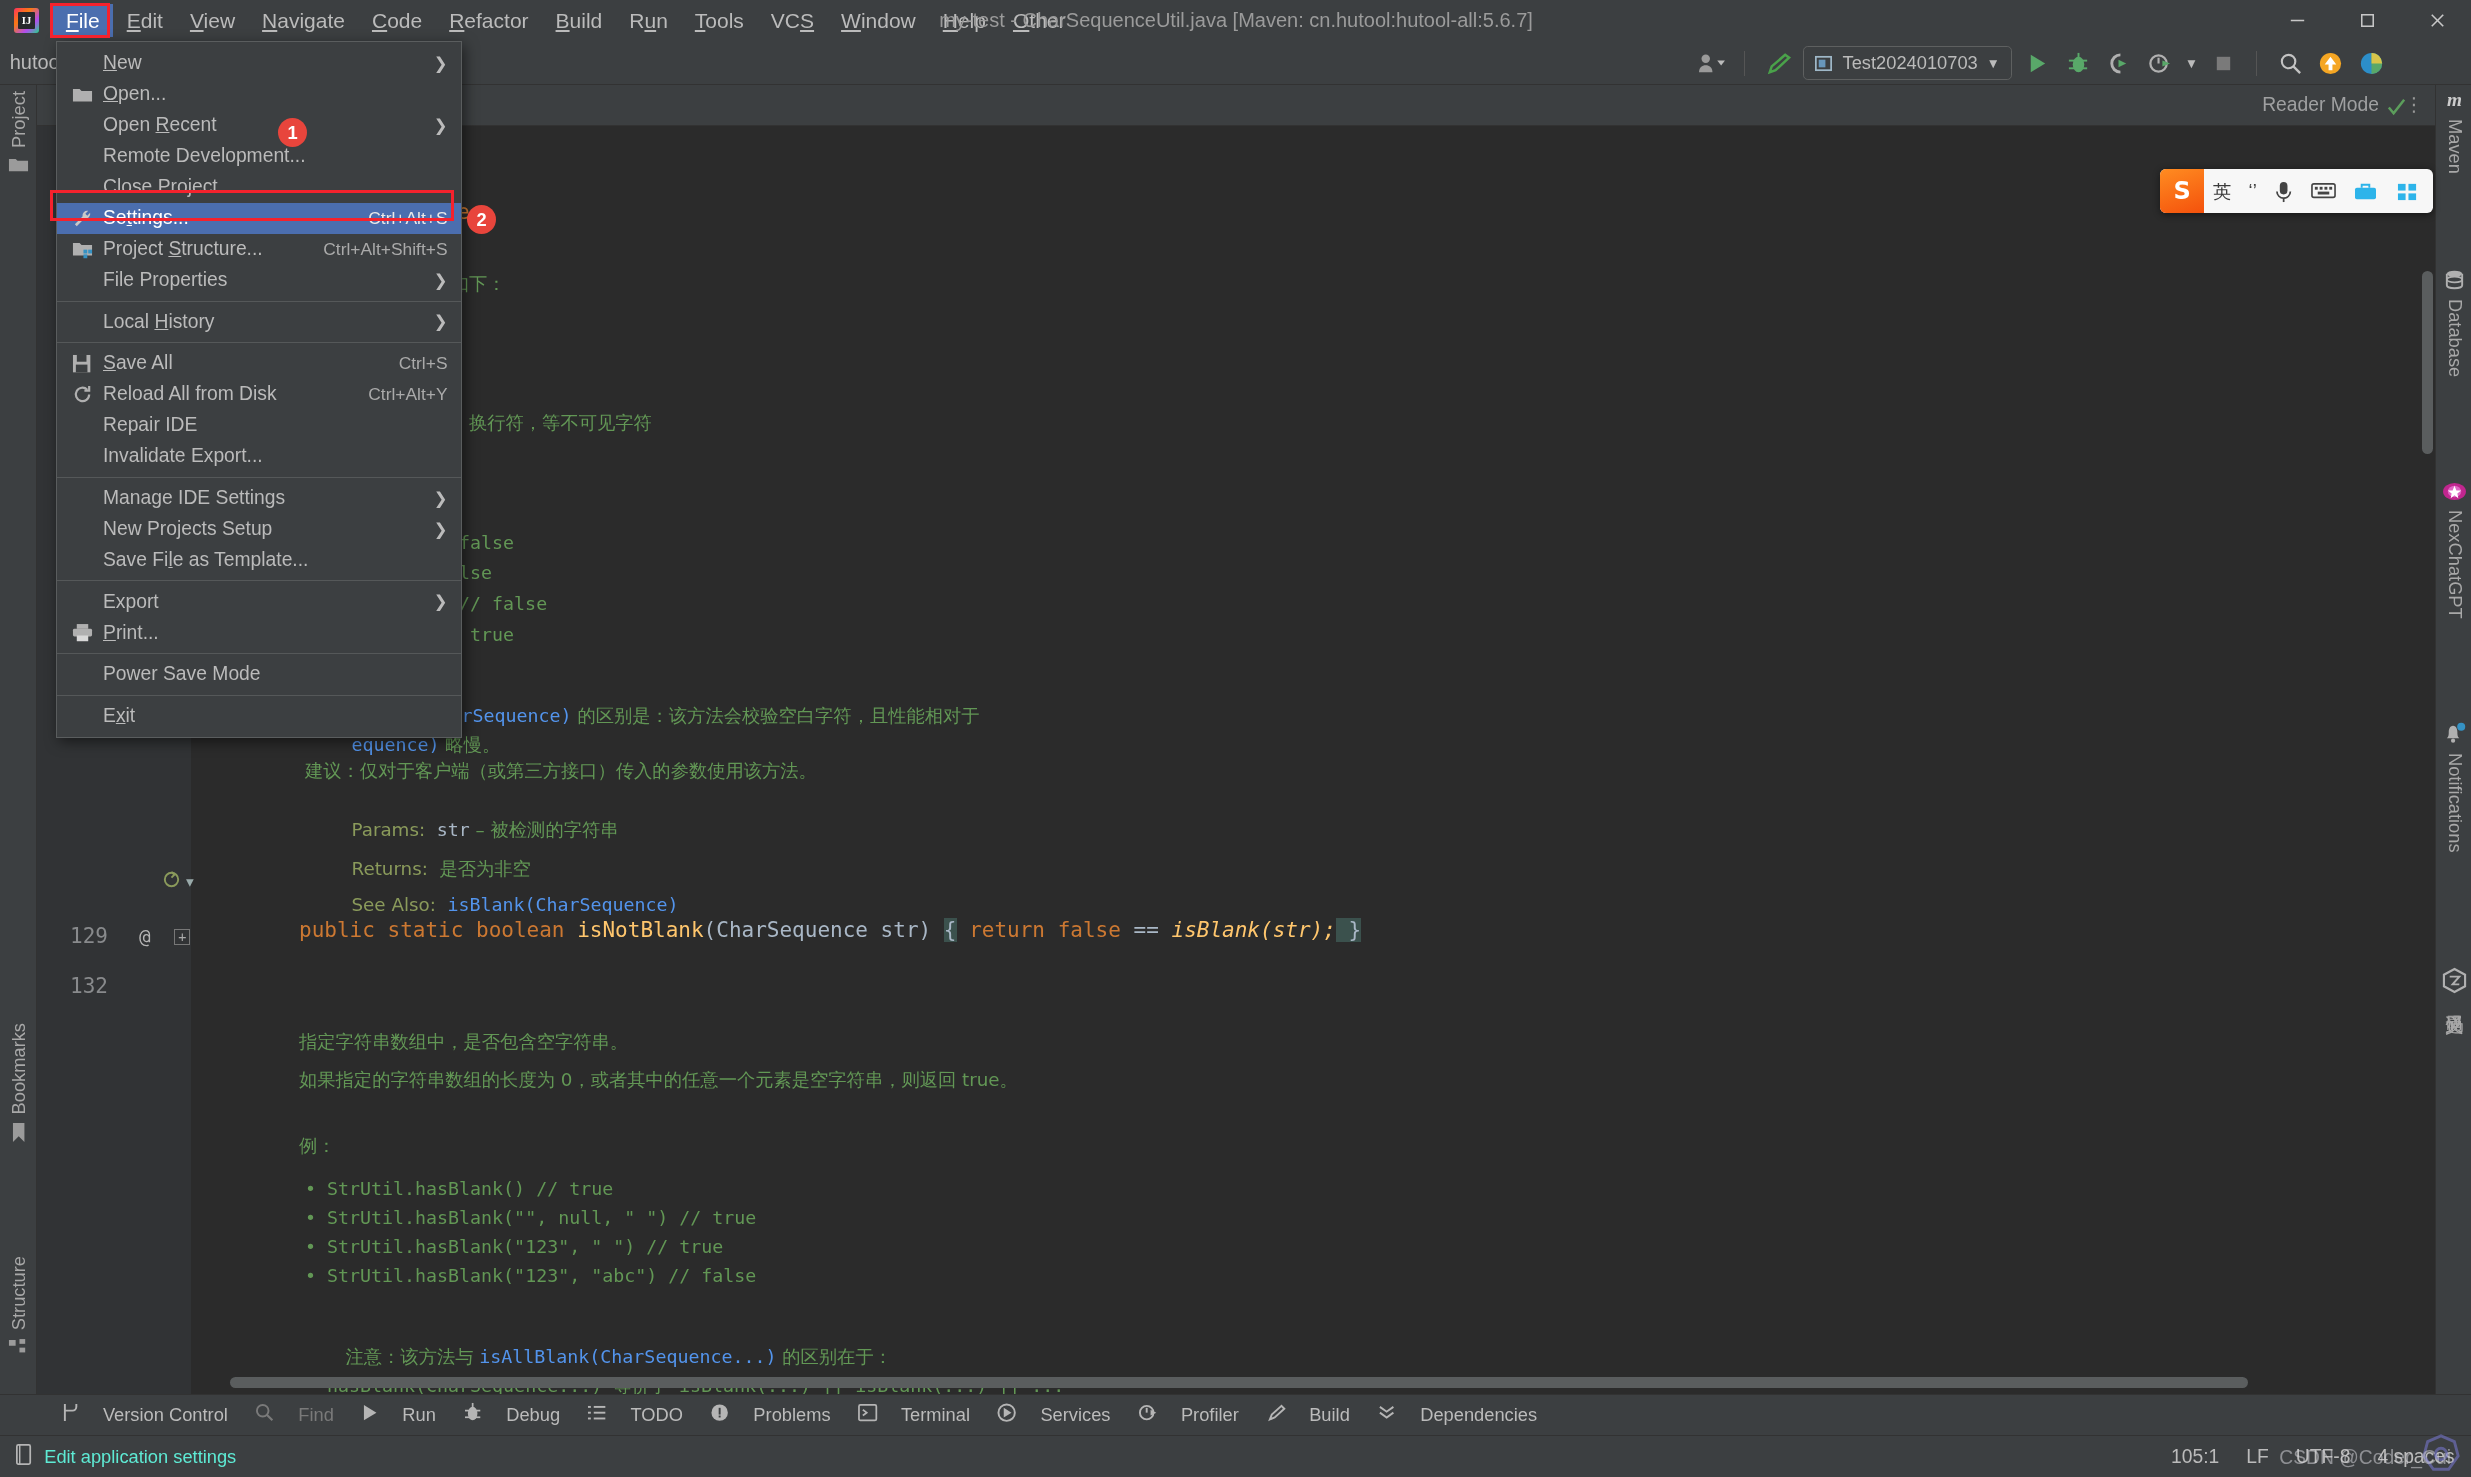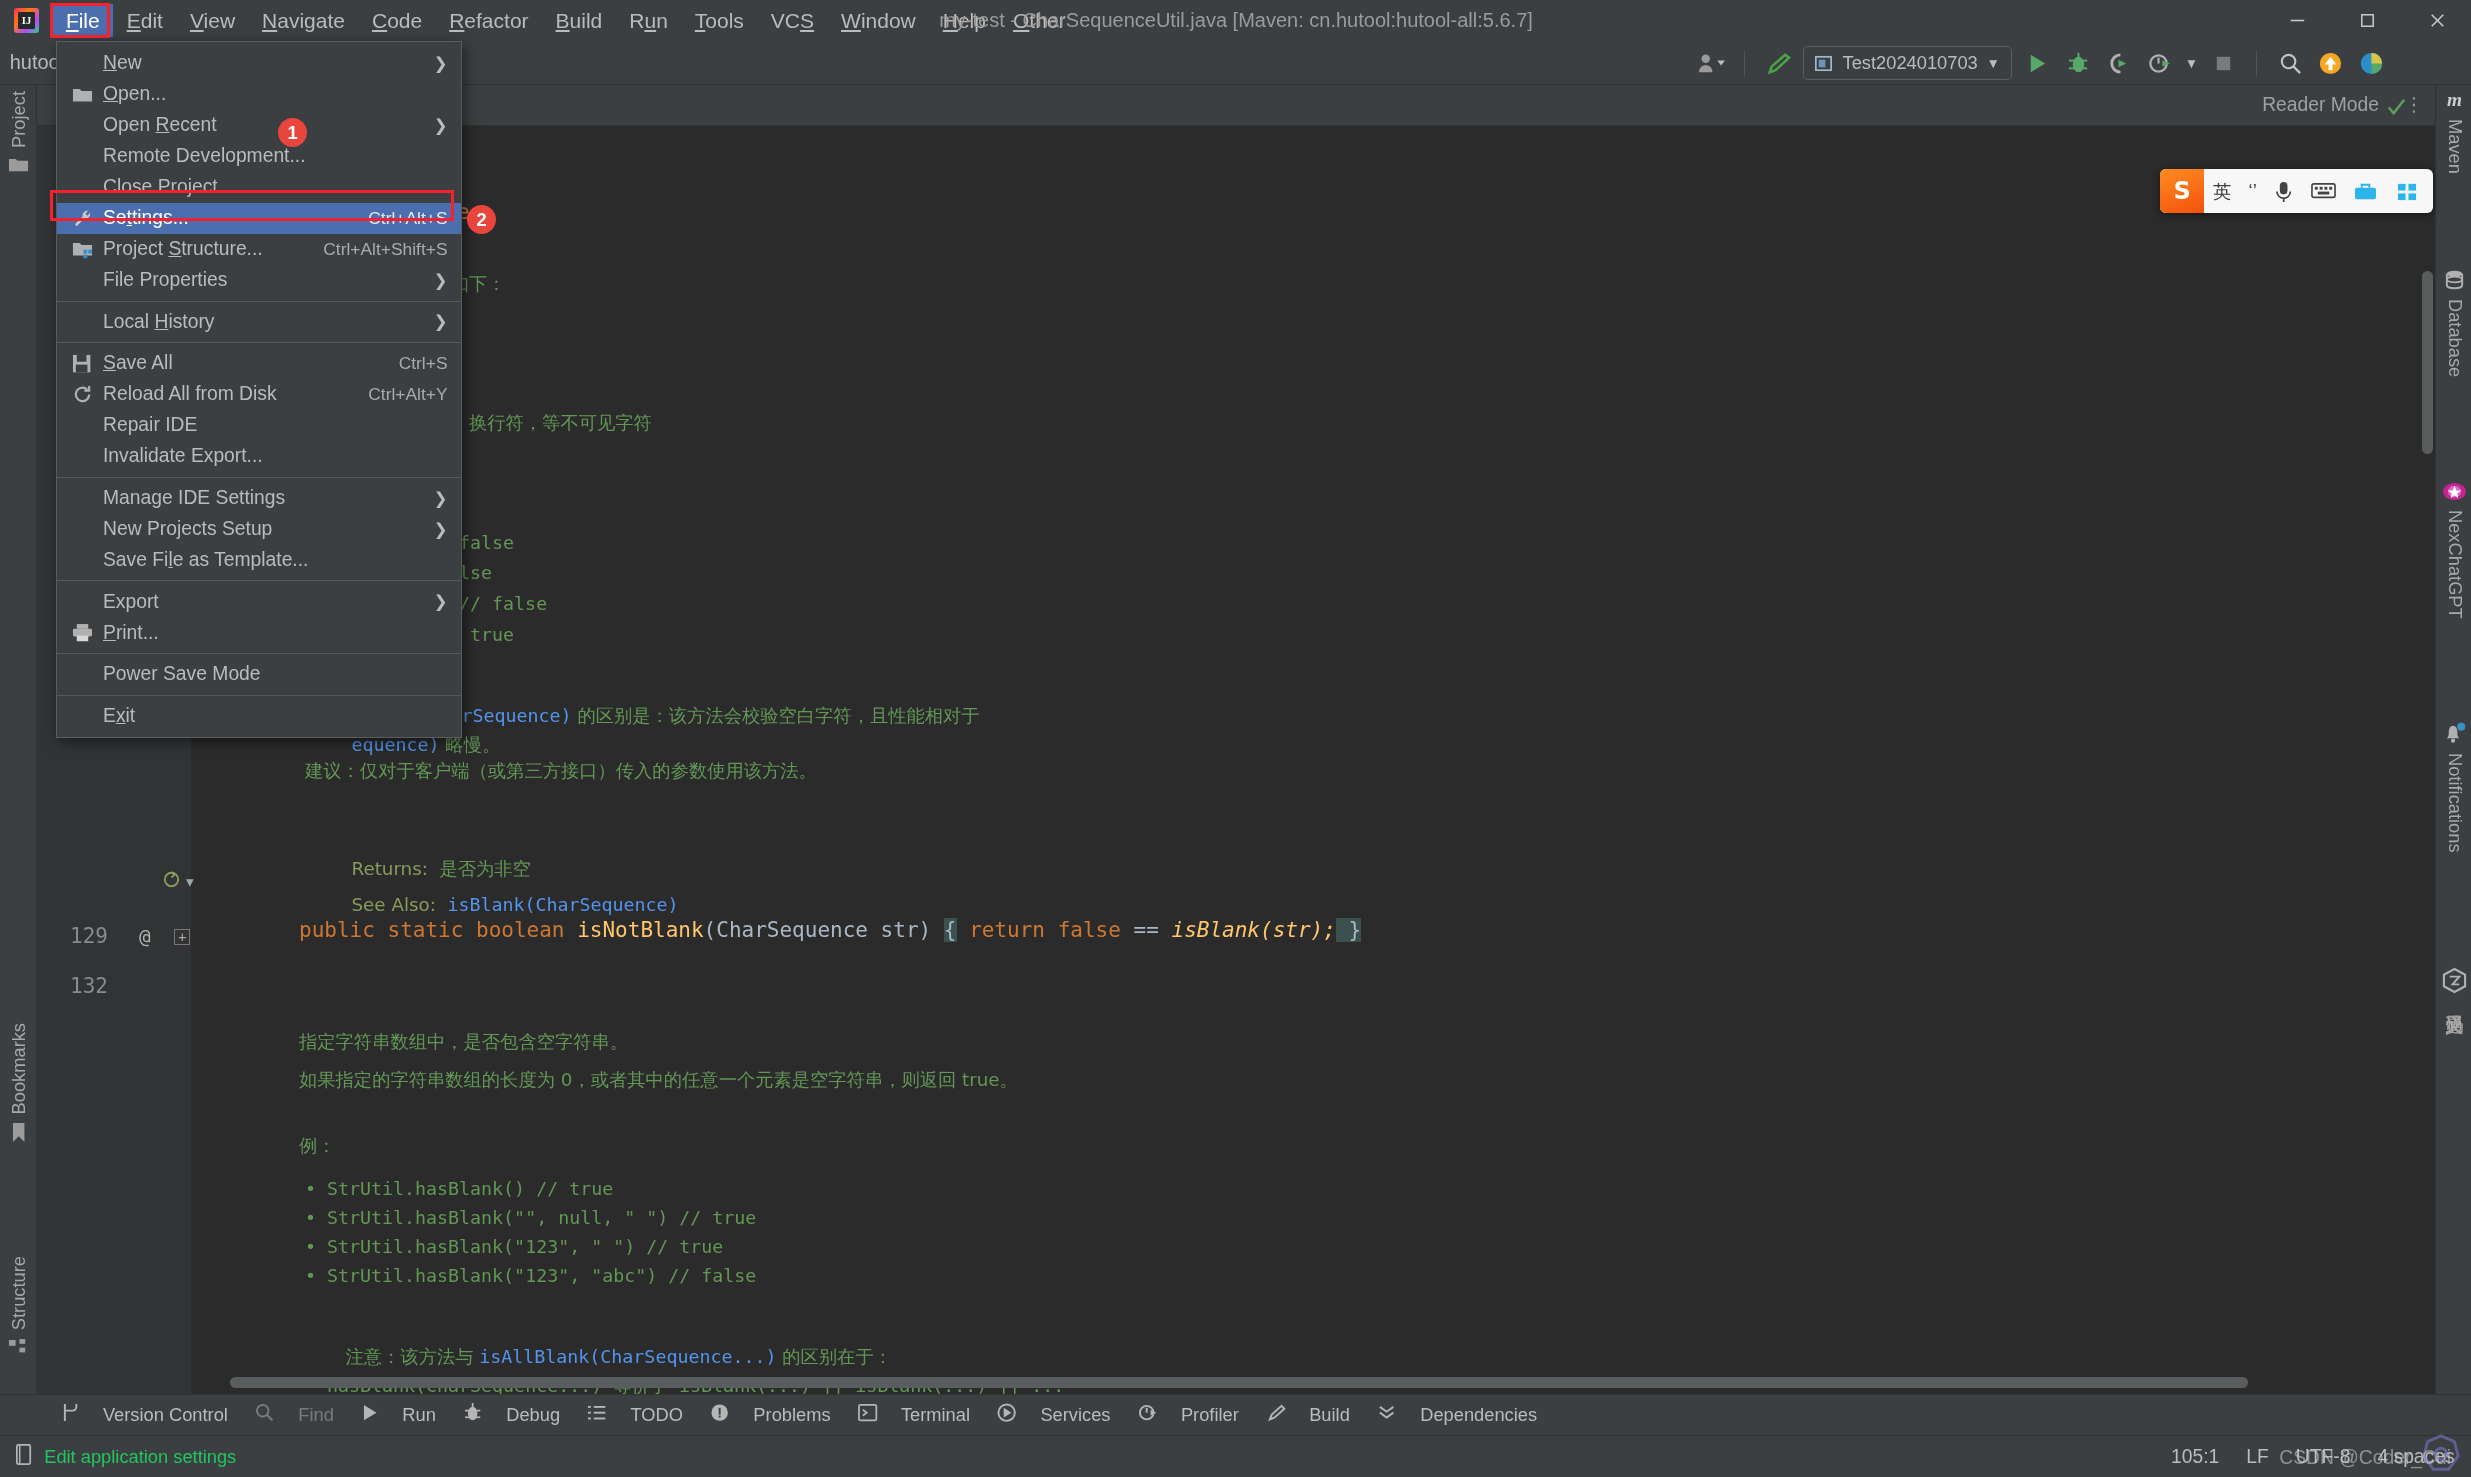--- a/index.html
+++ b/index.html
@@ -240,21 +240,21 @@
   .bb-item {
     display:flex; align-items:center; gap:24px;
     padding: 2.9px 11.6px; font-size:18.3px; color:#bbbbbb;
   }
   .bb-item.dim { color:#7a7a7a; }
   .statusbar {
     position:absolute; left:0; right:0; bottom:0; height:42px;
     background:#3c3f41; border-top:1px solid #323232;
     display:flex; align-items:center; padding-left: 13.5px;
   }
-  .sb-left { display:flex; align-items:center; gap:9.7px; font-size:18.3px; color:#22c55e; }
+  .sb-left { display:flex; align-items:center; gap:9.7px; font-size:18.3px; color:#5eead4; }
   .sb-right {
     position:absolute; right:17.4px; display:flex; align-items:center; gap:27px;
     font-size:19.3px; color:#bbbbbb;
   }
   .watermark {
     position:absolute; right:21px; bottom:7.7px;
     font-size:19.3px; color:rgba(210,210,215,.55);
     z-index:500; pointer-events:none; white-space:nowrap;
   }
   .wm-logo {
@@ -497,20 +497,23 @@
       <div class="doc mono" style="top: 498px; left: 114px;">lank("abc") // true</div>
 
       <div class="doc" style="top: 556px; left: 114px;">
         <span class="lnk" style="font-family:'DejaVu Sans Mono',monospace">tEmpty(CharSequence)</span><span> 的区别是：该方法会校验空白字符，且性能相对于</span>
       </div>
       <div class="doc" style="top: 585px; left: 114px;">
         <span class="lnk" style="font-family:'DejaVu Sans Mono',monospace">equence)</span><span> 略慢。</span>
       </div>
       <div class="doc" style="top: 632px; left: 114px;">建议：仅对于客户端（或第三方接口）传入的参数使用该方法。</div>
 
+      <div class="doc" style="top: 670px; left: 114px;">
+        <span class="doclbl">Params:</span><span>  </span><span class="txt" style="font-family:'DejaVu Sans Mono',monospace">str</span><span> – 被检测的字符串</span>
+      </div>
       <div class="doc" style="top: 709px; left: 114px;">
         <span class="doclbl">Returns:</span><span>  </span><span>是否为非空</span>
       </div>
       <div class="doc" style="top: 747px; left: 114px;">
         <span class="doclbl">See Also:</span><span>  </span><span class="lnk" style="font-family:'DejaVu Sans Mono',monospace">isBlank(CharSequence)</span>
       </div>
 
       <div class="cl" style="top: 792px; left: 108px;"><span class="kw">public static boolean</span><span> </span><span class="mth">isNotBlank</span><span class="typ">(CharSequence str)</span><span> </span><span class="hl txt">{</span><span class="kw"> </span><span class="kw">return</span><span class="kwb"> </span><span class="kw">false</span><span class="txt"> </span><span class="txt">==</span><span class="txt"> </span><span class="mth" style="font-style:italic">isBlank(str);</span><span class="hl txt"> </span><span class="hl txt">}</span></div>
 
       <div class="doc" style="top: 903px; left: 108px;">指定字符串数组中，是否包含空字符串。</div>

